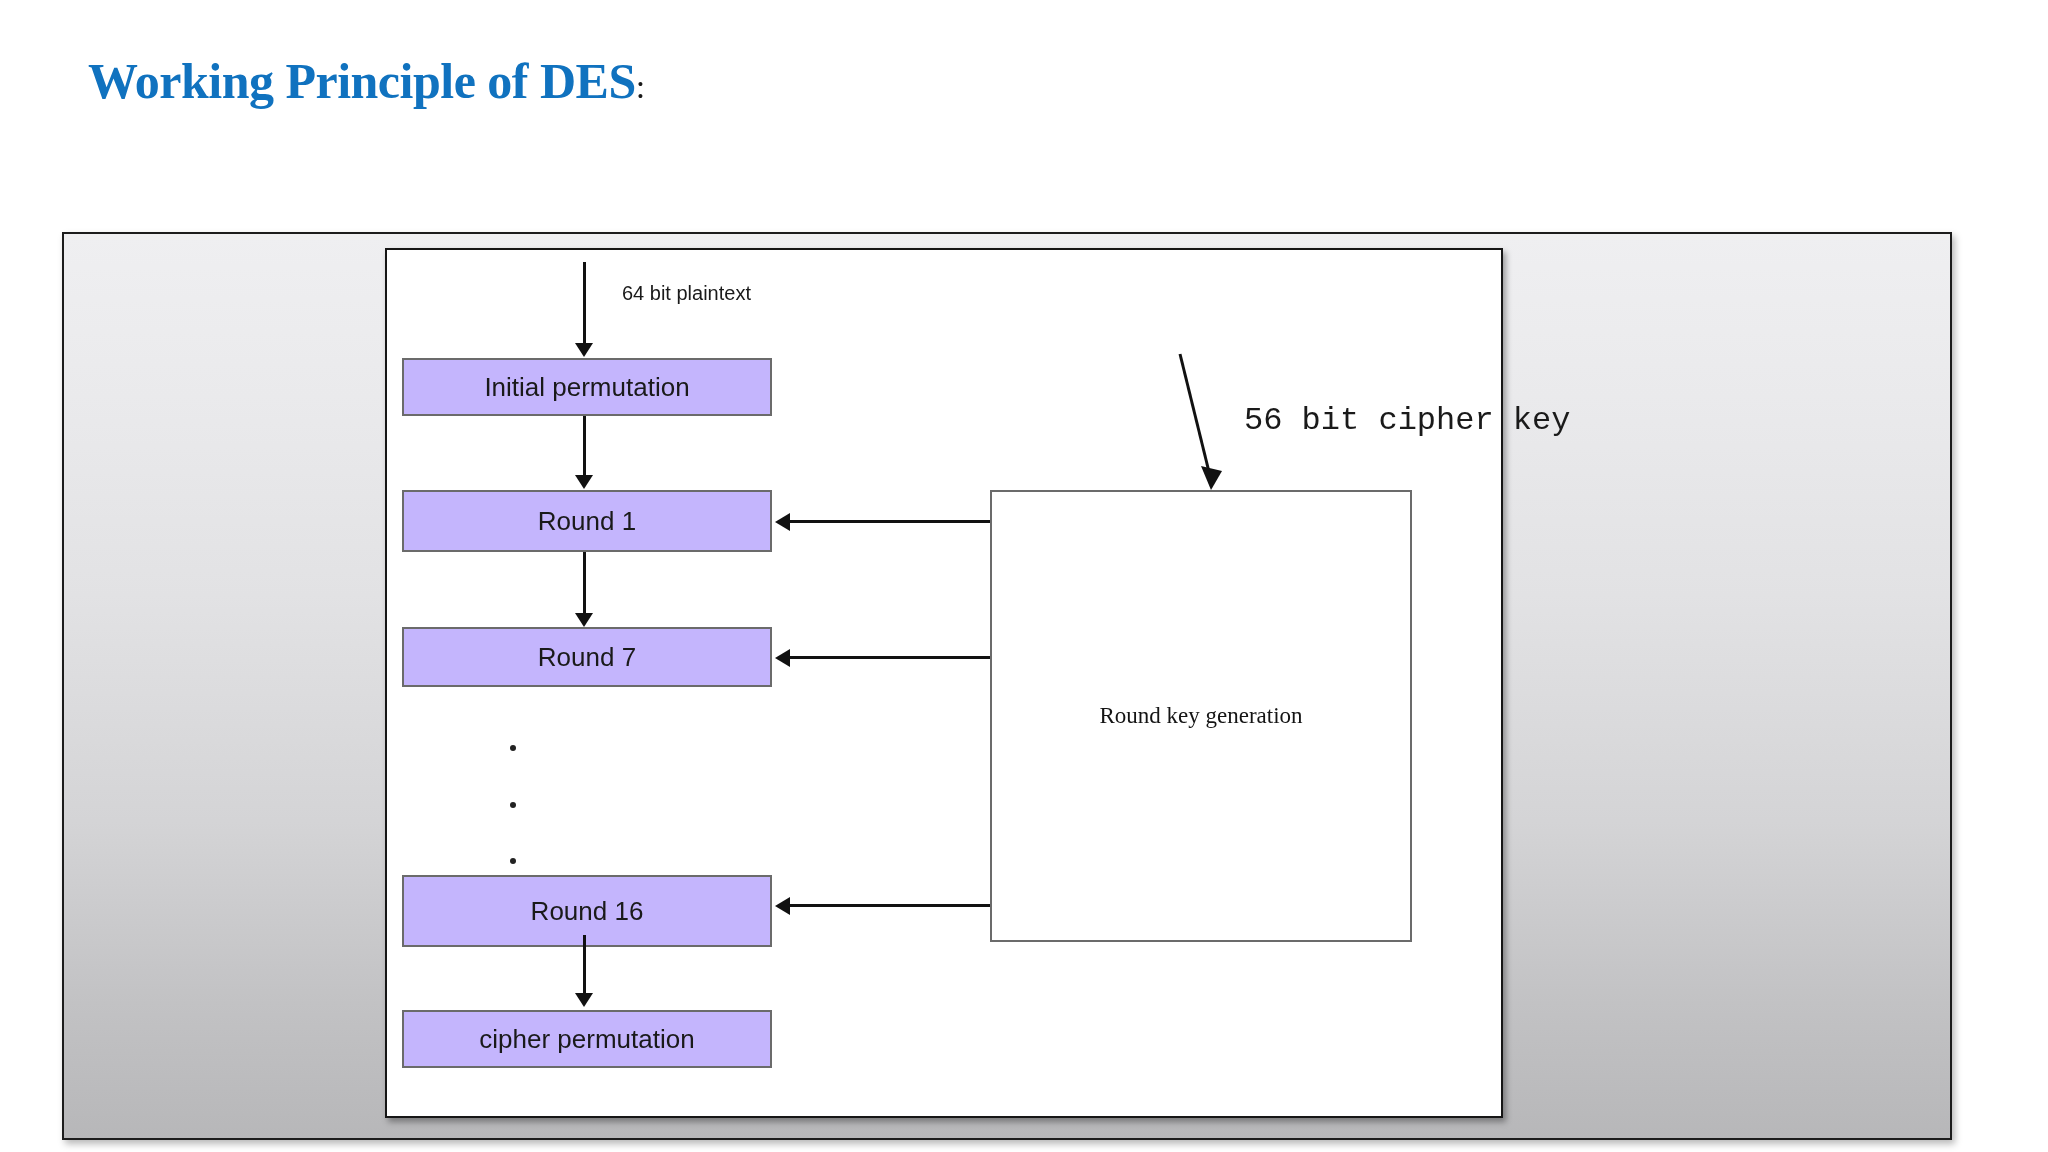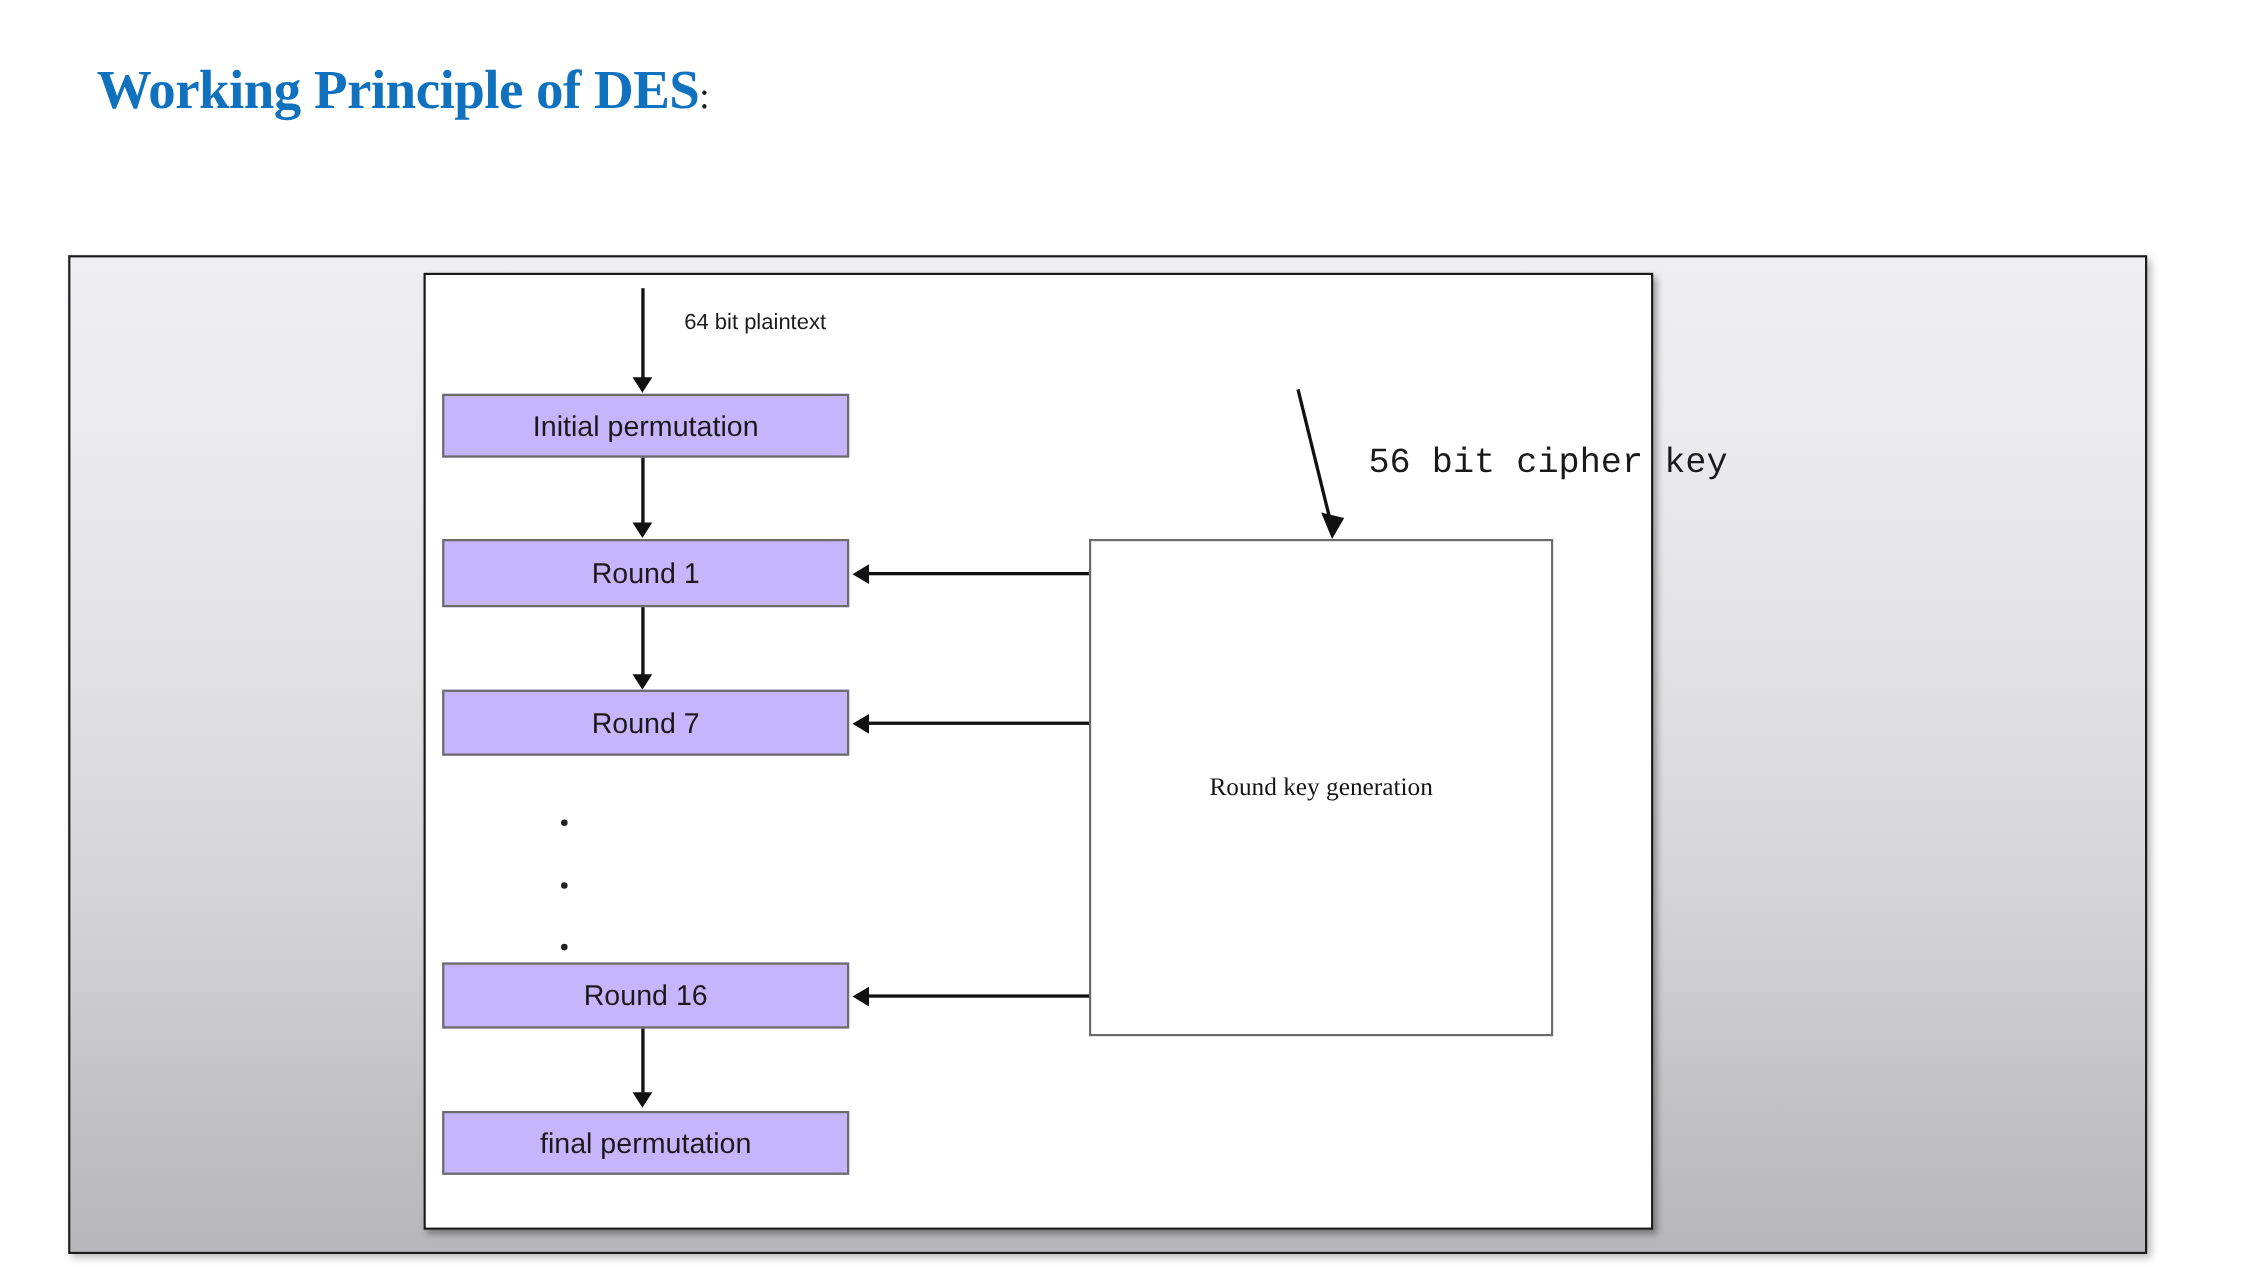--- a/index.html
+++ b/index.html
@@ -179,29 +179,29 @@
 <div class="arrow-down" style="left:575px; top:613px;"></div>
 
 <div class="flow-box" id="box-round-2" style="left:402px; top:627px; width:370px; height:60px;">
   <span>Round 7</span>
 </div>
 
 <div class="ellipsis-dot" style="left:510px; top:745px;"></div>
 <div class="ellipsis-dot" style="left:510px; top:802px;"></div>
 <div class="ellipsis-dot" style="left:510px; top:858px;"></div>
 
-<div class="flow-box" id="box-round-16" style="left:402px; top:875px; width:370px; height:60px;">
+<div class="flow-box" id="box-round-16" style="left:402px; top:875px; width:370px; height:72px;">
   <span>Round 16</span>
 </div>
 
 <div class="v-line" style="left:583px; top:935px; height:65px;"></div>
 <div class="arrow-down" style="left:575px; top:993px;"></div>
 
 <div class="flow-box" id="box-final-permutation" style="left:402px; top:1010px; width:370px; height:58px;">
-  <span>final permutation</span>
+  <span>cipher permutation</span>
 </div>
 
 <div id="keygen-box" style="left:990px; top:490px; width:422px; height:452px;">
   <span id="keygen-label">Round key generation</span>
 </div>
 
 <svg id="cipherkey-arrow" width="90" height="150" viewBox="0 0 90 150">
   <line x1="10" y1="4" x2="40" y2="126" stroke="#111111" stroke-width="3"></line>
   <polygon points="31,116 52,121 41,140" fill="#111111"></polygon>
 </svg>

